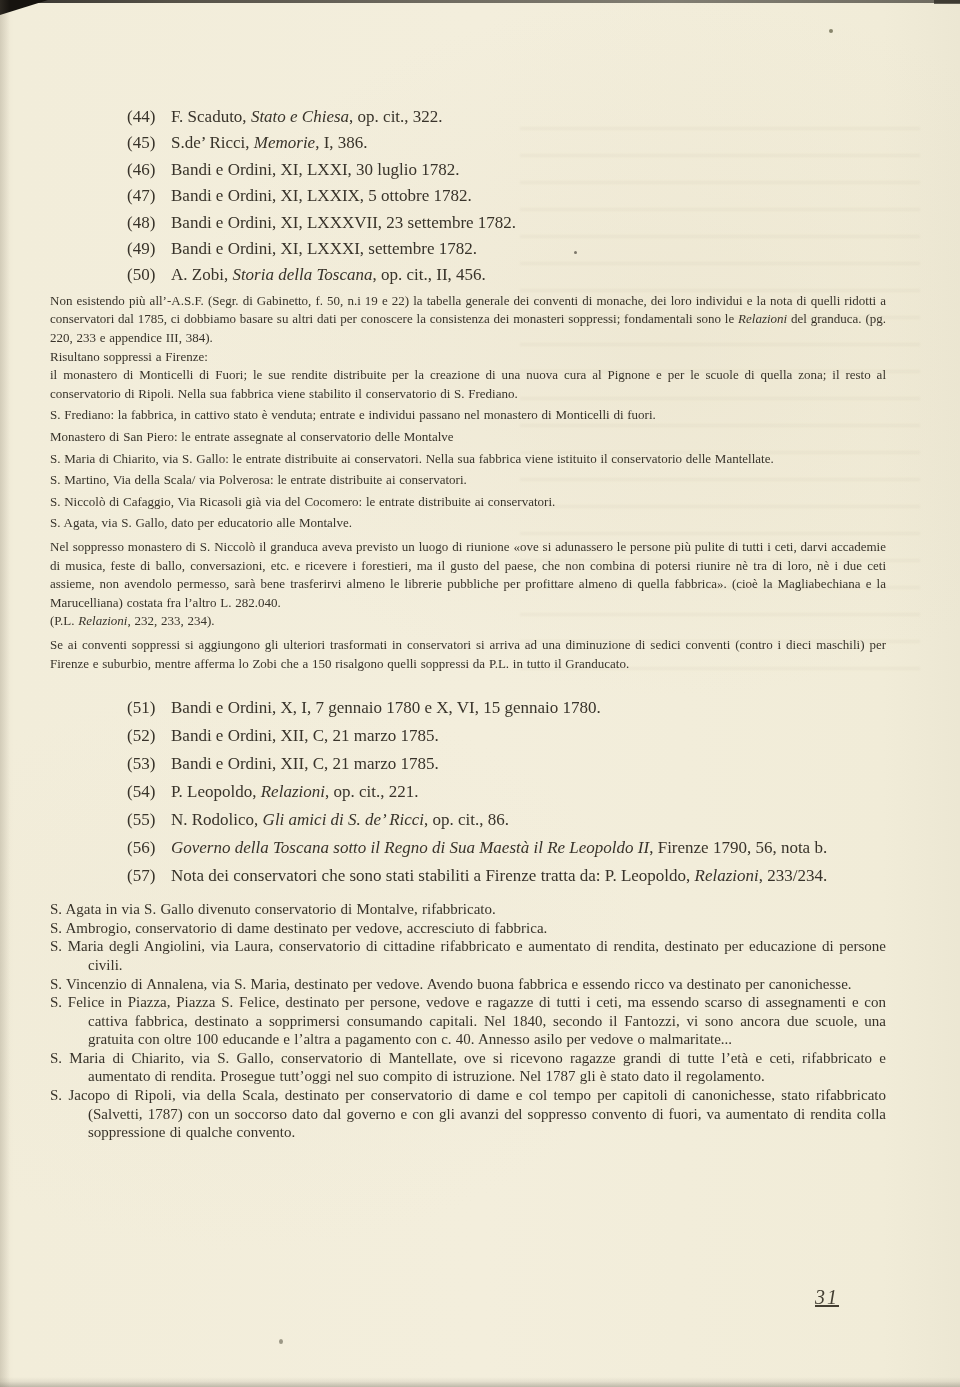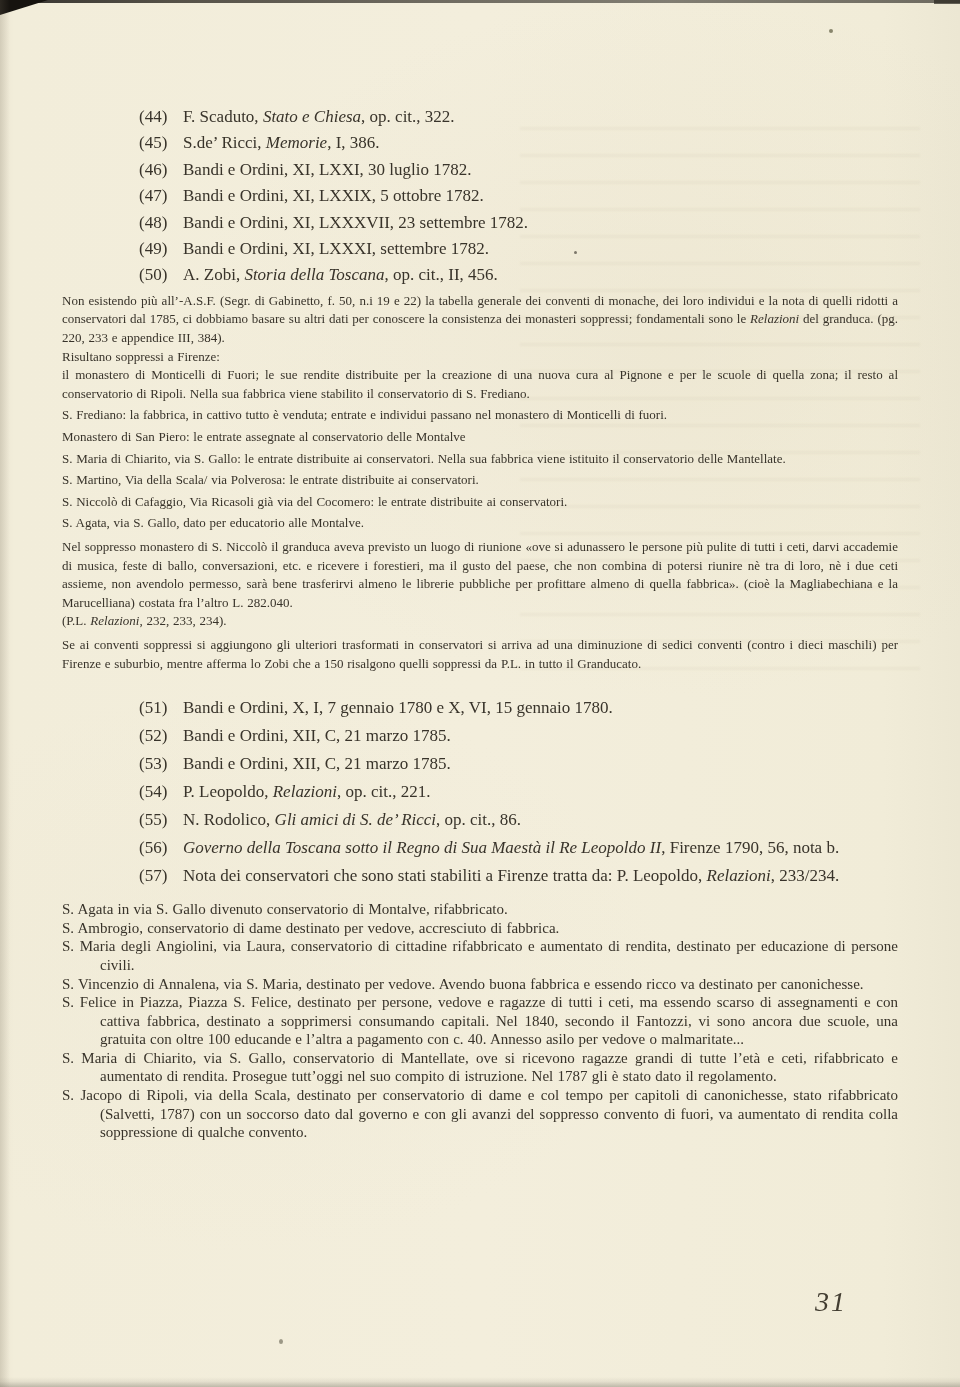--- a/index.html
+++ b/index.html
@@ -26,38 +26,38 @@
     background:linear-gradient(to top, rgba(105,100,88,.38), rgba(150,145,130,.15) 55%, rgba(0,0,0,0));}
   .edge-left{position:absolute;left:0;top:0;width:10px;height:100%;
     background:linear-gradient(to right, rgba(120,112,95,.22), rgba(0,0,0,0));}
   .speck1{position:absolute;left:829px;top:29px;width:4px;height:4px;border-radius:50%;background:#6d6a50;opacity:.8;}
   .speck2{position:absolute;left:574px;top:251px;width:3px;height:3px;border-radius:50%;background:#4a463c;opacity:.7;}
   .speck3{position:absolute;left:279px;top:1339px;width:4px;height:5px;border-radius:50%;background:#85816f;opacity:.8;}
   .bleed{position:absolute;left:520px;top:110px;width:400px;height:560px;
     background:repeating-linear-gradient(0deg, rgba(150,138,108,.06) 0 3px, rgba(0,0,0,0) 3px 27px);
     filter:blur(1px);}
 
-  .content{position:absolute;left:62px;top:104px;width:836px;}
+  .content{position:absolute;left:50px;top:104px;width:836px;}
 
   .fn-row{display:flex;margin-left:77px;font-size:17px;line-height:26.4px;}
   .fn-row .fn-num{flex:none;width:44px;}
   .fn-lower{margin-top:21px;}
   .fn-lower .fn-row{line-height:28px;}
 
   .body-block{margin-top:3px;}
   .para{margin:0;font-size:13px;line-height:18.6px;text-align:justify;word-spacing:.5px;}
   .entry{margin-top:3px;}
   .gap-before{margin-top:5px;}
 
   .list-block{margin-top:10px;}
   .hang{margin:0;font-size:15px;line-height:18.6px;text-align:justify;word-spacing:.5px;
     padding-left:38px;text-indent:-38px;}
 
-  .page-number{position:absolute;left:815px;top:1286px;font-size:28px;font-style:italic;
-    letter-spacing:2px;color:#433e32;}
+  .page-number{position:absolute;left:815px;top:1286px;font-size:20px;font-style:italic;
+    letter-spacing:2px;color:#433e32;text-decoration:underline;}
   i{font-style:italic;}
 </style>
 </head>
 <body>
 
 <div class="page">
 
   <div class="edge-top"></div>
   <div class="corner-tl"></div>
   <div class="corner-tr"></div>
@@ -98,21 +98,21 @@
       <div class="fn-row">
         <span class="fn-num">(50)</span>
         <span class="fn-text"><span>A. Zobi, </span><i>Storia della Toscana</i><span>, op. cit., II, 456.</span></span>
       </div>
     </section>
 
     <section class="body-block">
       <p class="para"><span>Non esistendo più all’-A.S.F. (Segr. di Gabinetto, f. 50, n.i 19 e 22) la tabella generale dei conventi di monache, dei loro individui e la nota di quelli ridotti a conservatori dal 1785, ci dobbiamo basare su altri dati per conoscere la consistenza dei monasteri soppressi; fondamentali sono le </span><i>Relazioni</i><span> del granduca. (pg. 220, 233 e appendice III, 384).</span></p>
       <p class="para"><span>Risultano soppressi a Firenze:</span></p>
       <p class="para"><span>il monastero di Monticelli di Fuori; le sue rendite distribuite per la creazione di una nuova cura al Pignone e per le scuole di quella zona; il resto al conservatorio di Ripoli. Nella sua fabbrica viene stabilito il conservatorio di S. Frediano.</span></p>
-      <p class="para entry"><span>S. Frediano: la fabbrica, in cattivo tutto è venduta; entrate e individui passano nel monastero di Monticelli di fuori.</span></p>
+      <p class="para entry"><span>S. Frediano: la fabbrica, in cattivo stato è venduta; entrate e individui passano nel monastero di Monticelli di fuori.</span></p>
       <p class="para entry"><span>Monastero di San Piero: le entrate assegnate al conservatorio delle Montalve</span></p>
       <p class="para entry"><span>S. Maria di Chiarito, via S. Gallo: le entrate distribuite ai conservatori. Nella sua fabbrica viene istituito il conservatorio delle Mantellate.</span></p>
       <p class="para entry"><span>S. Martino, Via della Scala/ via Polverosa: le entrate distribuite ai conservatori.</span></p>
       <p class="para entry"><span>S. Niccolò di Cafaggio, Via Ricasoli già via del Cocomero: le entrate distribuite ai conservatori.</span></p>
       <p class="para entry"><span>S. Agata, via S. Gallo, dato per educatorio alle Montalve.</span></p>
       <p class="para gap-before"><span>Nel soppresso monastero di S. Niccolò il granduca aveva previsto un luogo di riunione «ove si adunassero le persone più pulite di tutti i ceti, darvi accademie di musica, feste di ballo, conversazioni, etc. e ricevere i forestieri, ma il gusto del paese, che non combina di potersi riunire nè tra di loro, nè i due ceti assieme, non avendolo permesso, sarà bene trasferirvi almeno le librerie pubbliche per profittare almeno di quella fabbrica». (cioè la Magliabechiana e la Marucelliana) costata fra l’altro L. 282.040.</span></p>
       <p class="para"><span>(P.L. </span><i>Relazioni</i><span>, 232, 233, 234).</span></p>
       <p class="para gap-before"><span>Se ai conventi soppressi si aggiungono gli ulteriori trasformati in conservatori si arriva ad una diminuzione di sedici conventi (contro i dieci maschili) per Firenze e suburbio, mentre afferma lo Zobi che a 150 risalgono quelli soppressi da P.L. in tutto il Granducato.</span></p>
     </section>
 

